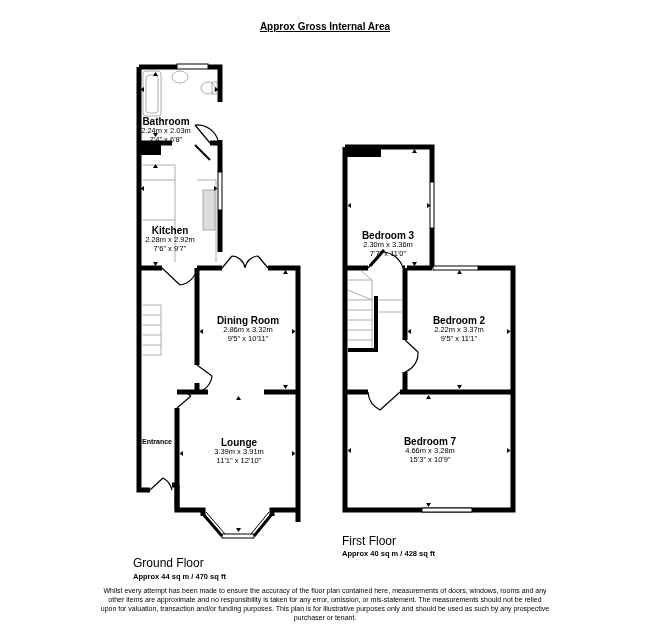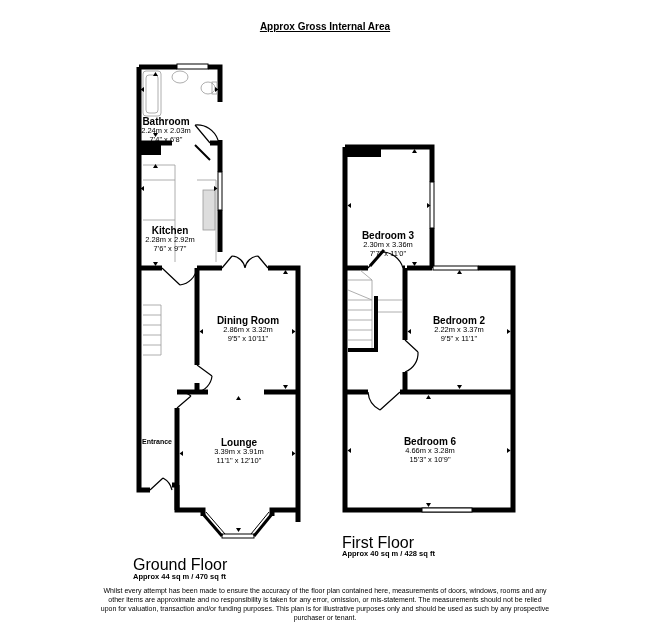--- a/index.html
+++ b/index.html
@@ -1,21 +1,21 @@
 <!DOCTYPE html>
 <html><head>
 <meta charset="utf-8">
 <style>
   html,body{margin:0;padding:0;background:#fff;}
   body{width:650px;height:629px;position:relative;overflow:hidden;font-family:"Liberation Sans",sans-serif;color:#000;}
   .abs{position:absolute;}
   .hdr{left:0;width:650px;top:22px;text-align:center;font-size:10px;font-weight:bold;line-height:9px;text-decoration:underline;}
   .room{position:absolute;text-align:center;font-size:7.5px;line-height:9px;white-space:nowrap;transform:translateX(-50%);}
   .room .nm{font-weight:bold;font-size:10px;}
-  .floor-title{font-size:16px;}
+  .floor-title{font-size:12px;}
   .floor-area{font-size:7.5px;font-weight:bold;text-align:right;}
   .disc{left:100px;width:450px;top:586px;text-align:center;font-size:7px;line-height:9px;}
   svg{position:absolute;left:0;top:0;}
 </style>
 </head>
 <body>
 
 <div class="abs hdr">
   <div>Approx Gross Internal Area</div>
 </div>
@@ -175,21 +175,21 @@
   <div class="nm">Bedroom 3</div>
   <div>2.30m x 3.36m</div>
   <div>7'7" x 11'0"</div>
 </div>
 <div class="room" style="left:459px;top:316px;">
   <div class="nm">Bedroom 2</div>
   <div>2.22m x 3.37m</div>
   <div>9'5" x 11'1"</div>
 </div>
 <div class="room" style="left:430px;top:437px;">
-  <div class="nm">Bedroom 6</div>
+  <div class="nm">Bedroom 7</div>
   <div>4.66m x 3.28m</div>
   <div>15'3" x 10'9"</div>
 </div>
 
 <div class="abs floor-title" style="left:133px;top:556px;">Ground Floor</div>
 <div class="abs floor-area" style="left:133px;top:572px;">Approx 44 sq m / 470 sq ft</div>
 <div class="abs floor-title" style="left:342px;top:534px;">First Floor</div>
 <div class="abs floor-area" style="left:342px;top:549px;">Approx 40 sq m / 428 sq ft</div>
 
 <div class="abs disc">Whilst every attempt has been made to ensure the accuracy of the floor plan contained here, measurements of doors, windows, rooms and any other items are approximate and no responsibility is taken for any error, omission, or mis-statement. The measurements should not be relied upon for valuation, transaction and/or funding purposes. This plan is for illustrative purposes only and should be used as such by any prospective purchaser or tenant.</div>

